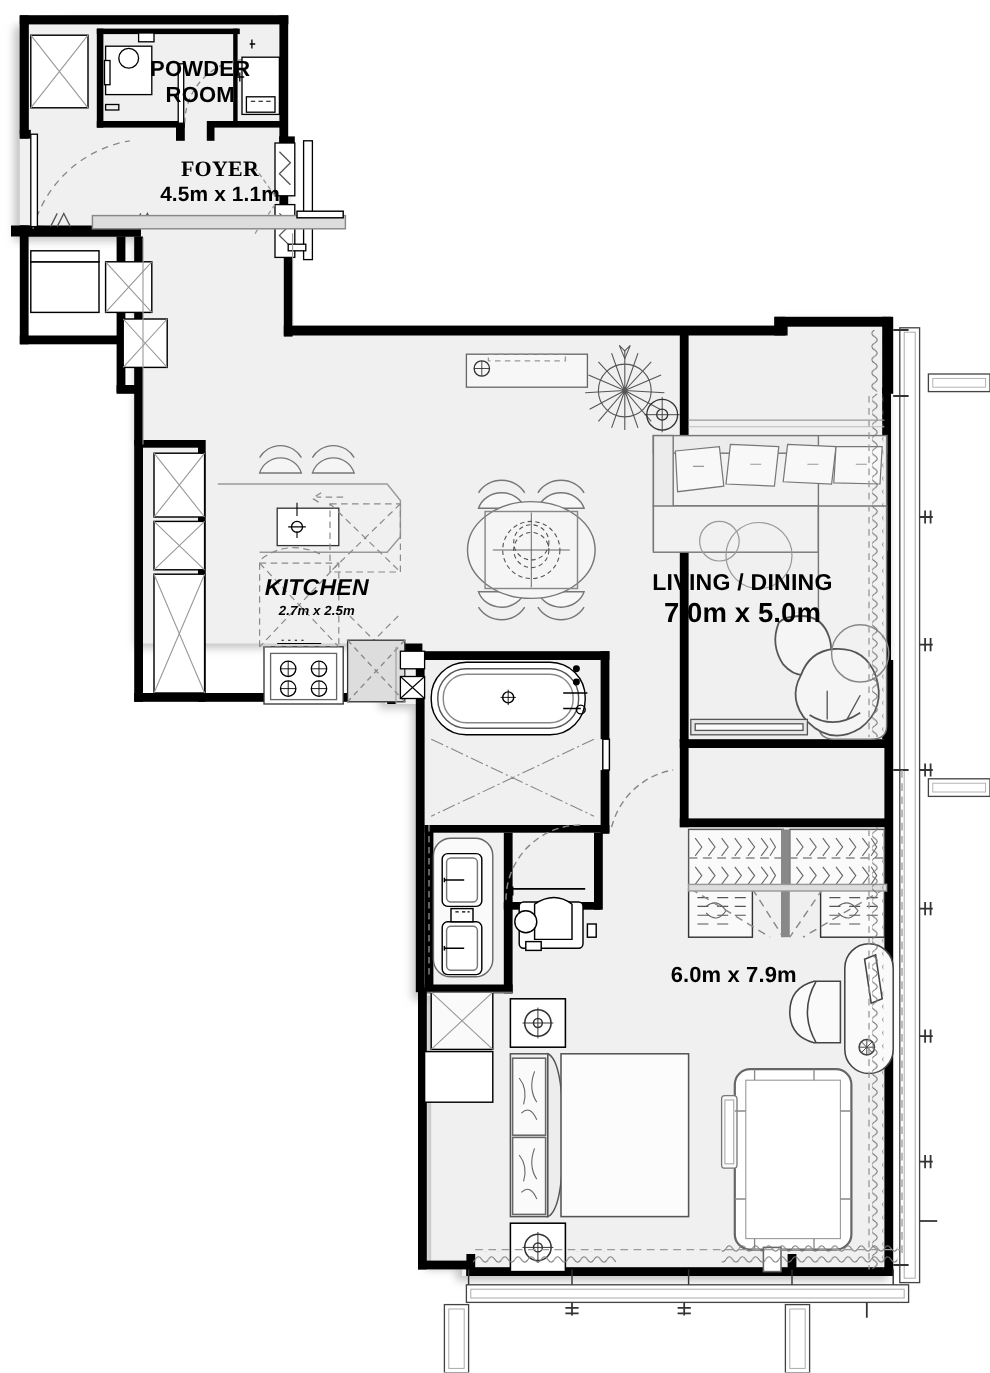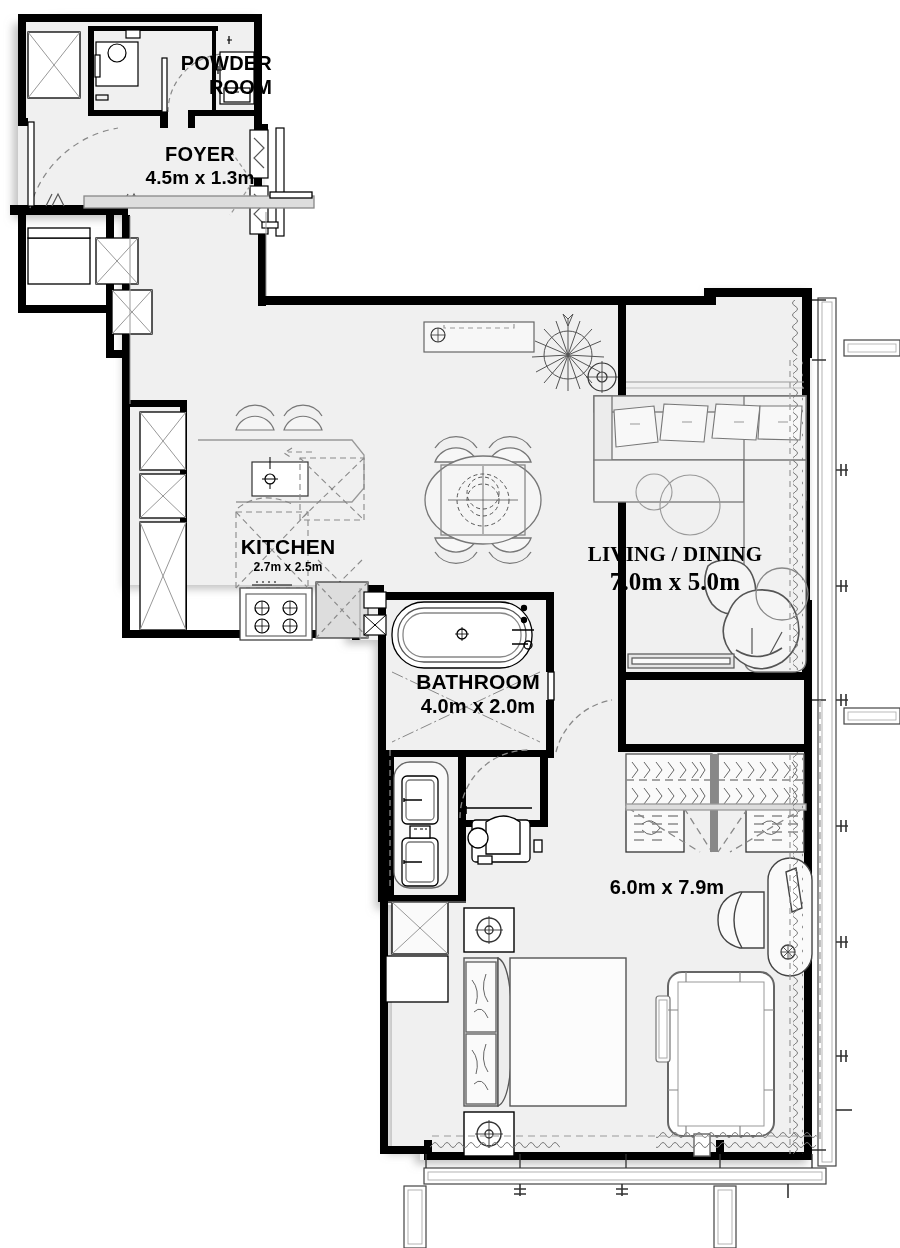--- a/index.html
+++ b/index.html
@@ -22,29 +22,29 @@
     text-align: center;
     font-family: "Liberation Sans", sans-serif;
     font-weight: bold;
     color: #000000;
     white-space: nowrap;
     line-height: 1.18;
     pointer-events: none;
   }
   .room-label .rl-name { display: block; font-weight: bold; letter-spacing: .2px; }
   .room-label .rl-dim  { display: block; font-weight: bold; letter-spacing: .1px; }
-  .lbl-powder { left: 92px;  top: 52px;  width: 180px; font-size: 20px; text-align: right; }
+  .lbl-powder { left: 92px;  top: 52px;  width: 180px; font-size: 20px; }
   .lbl-powder .rl-name { font-size: 20px; }
   .lbl-foyer  { left: 85px;  top: 143px; width: 230px; }
-  .lbl-foyer .rl-name { font-size: 20px; }
+  .lbl-foyer .rl-name { font-size: 20px; font-family: Liberation Serif, serif; }
   .lbl-foyer .rl-dim  { font-size: 19px; }
-  .lbl-kitchen{ left: 188px; top: 535px; width: 200px; }
+  .lbl-kitchen{ left: 188px; top: 523px; width: 200px; font-style: italic; }
   .lbl-kitchen .rl-name { font-size: 21px; }
   .lbl-kitchen .rl-dim  { font-size: 12px; }
-  .lbl-living { left: 560px; top: 542px; width: 230px; font-family: Liberation Serif, serif; }
+  .lbl-living { left: 560px; top: 518px; width: 230px; }
   .lbl-living .rl-name { font-size: 21px; }
   .lbl-living .rl-dim  { font-size: 25px; }
   .lbl-bath   { left: 383px; top: 670px; width: 190px; }
   .lbl-bath .rl-name { font-size: 21px; }
   .lbl-bath .rl-dim  { font-size: 20px; }
   .lbl-bed    { left: 562px; top: 876px; width: 210px; }
   .lbl-bed .rl-name { font-size: 21px; }
   .lbl-bed .rl-dim  { font-size: 20px; }
 </style>
 </head>
@@ -473,35 +473,31 @@
     </g>
   </svg>
 
   <div class="room-label lbl-powder">
     <span class="rl-name">POWDER</span>
     <span class="rl-name">ROOM</span>
   </div>
 
   <div class="room-label lbl-foyer">
     <span class="rl-name">FOYER</span>
-    <span class="rl-dim">4.5m x 1.3m</span>
+    <span class="rl-dim">4.5m x 1.1m</span>
   </div>
 
   <div class="room-label lbl-kitchen">
     <span class="rl-name">KITCHEN</span>
     <span class="rl-dim">2.7m x 2.5m</span>
   </div>
 
   <div class="room-label lbl-living">
     <span class="rl-name">LIVING / DINING</span>
     <span class="rl-dim">7.0m x 5.0m</span>
   </div>
 
-  <div class="room-label lbl-bath">
-    <span class="rl-name">BATHROOM</span>
-    <span class="rl-dim">4.0m x 2.0m</span>
-  </div>
 
   <div class="room-label lbl-bed">
     <span class="rl-dim">6.0m x 7.9m</span>
   </div>
 
 </div>
 
 </body></html>

